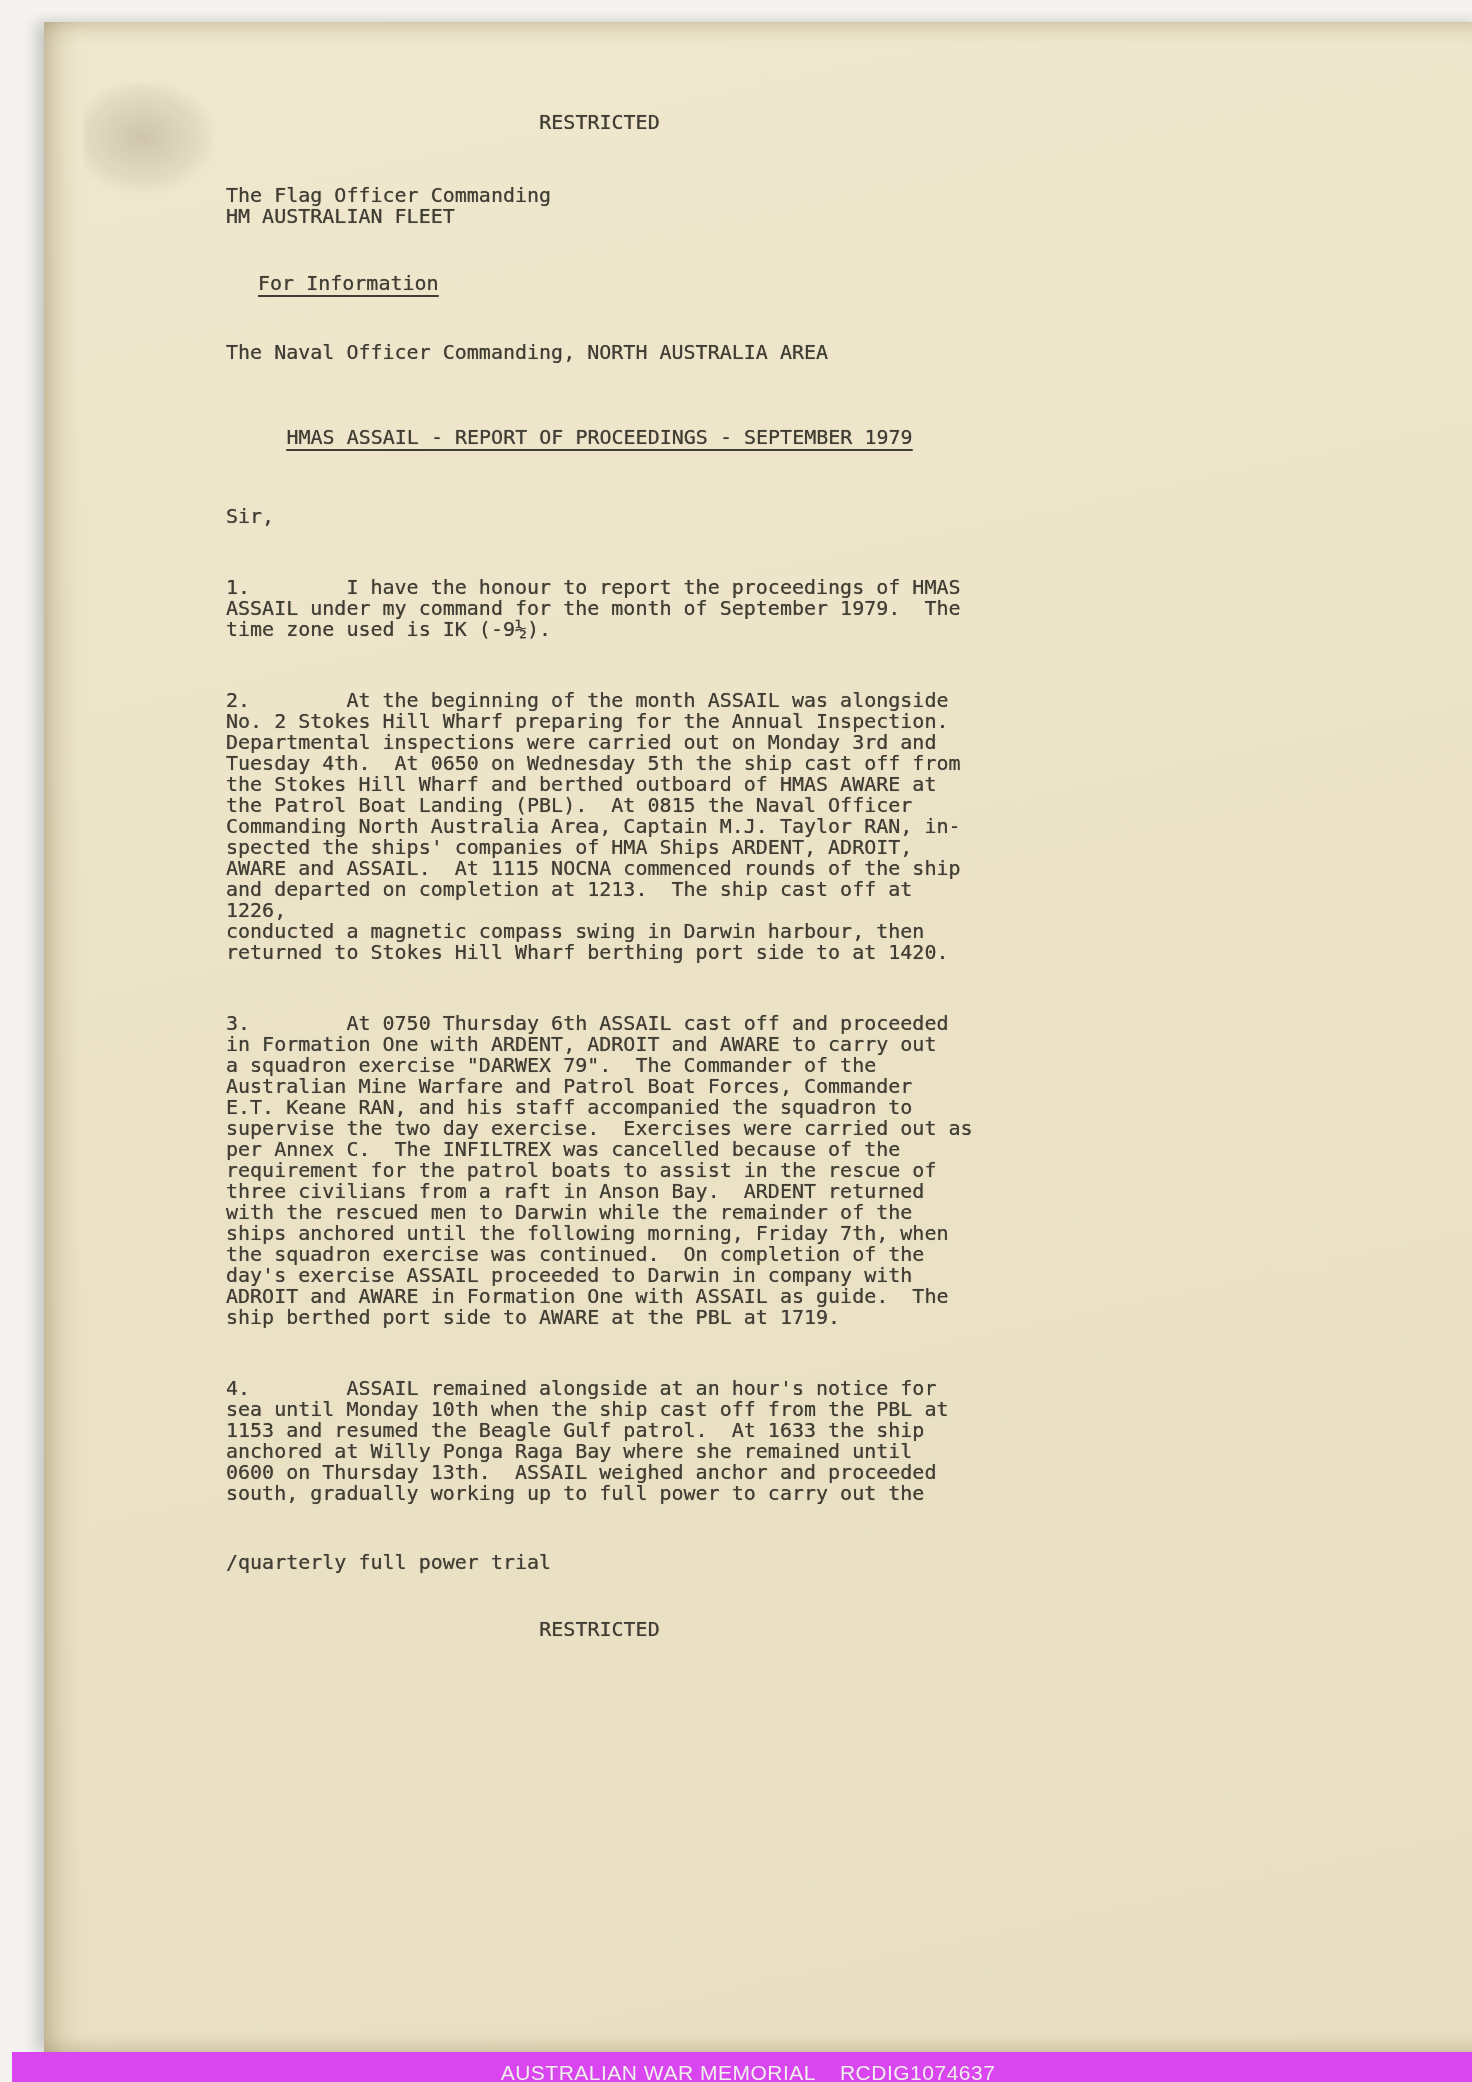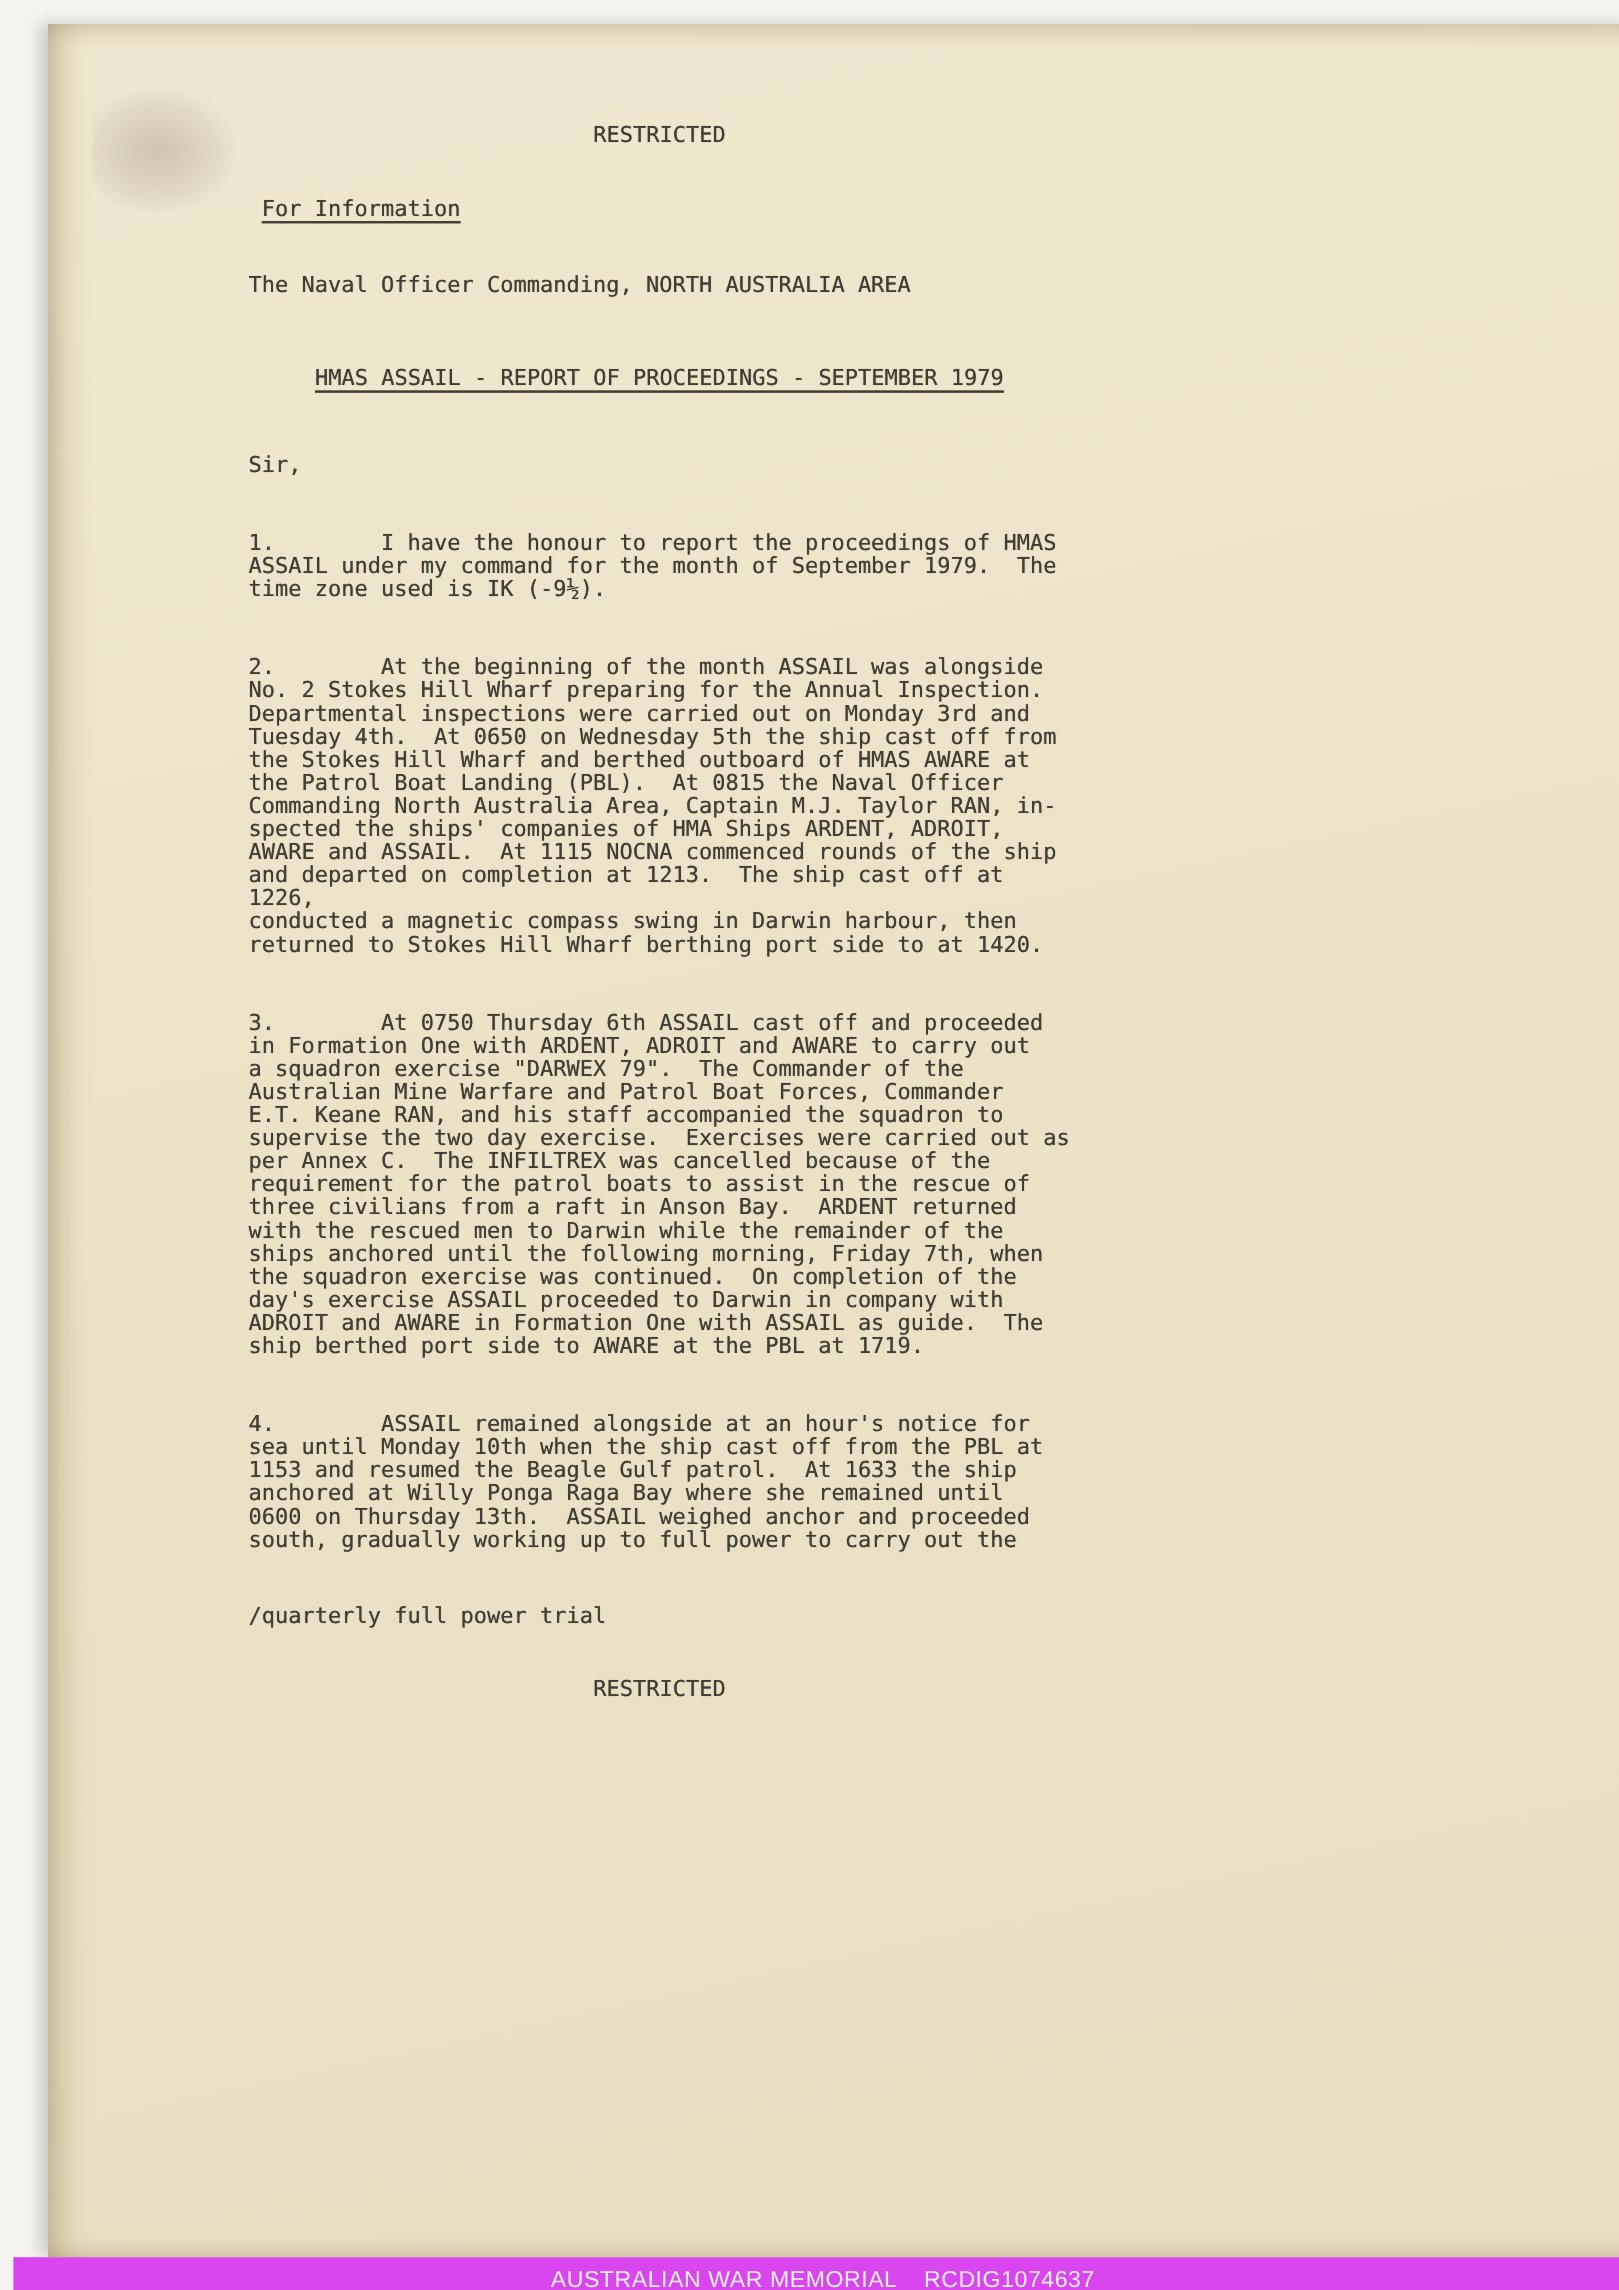--- a/index.html
+++ b/index.html
@@ -42,21 +42,21 @@
   .center { text-align: center; }
   .underline {
     text-decoration: underline;
     text-underline-offset: 5px;
     text-decoration-thickness: 2px;
   }
   .file-ref { margin-top: 20px; }
   .right-block { margin-top: 16px; margin-left: 565px; }
   .right-block .date { margin-top: 22px; }
   .addressee { margin-top: 28px; white-space: pre-wrap; }
-  .for-info { margin-top: 22px; }
+  .for-info { margin-top: 22px; margin-left: 20px; }
   .info-addressee { margin-top: 24px; }
   .title-row { margin-top: 40px; text-align: center; }
   .salutation { margin-top: 34px; }
   .para { margin-top: 26px; }
   .continuation { margin-top: 24px; text-align: left; padding-right: 16px; }
   .classification-bottom { margin-top: 22px; }
   .footer {
     position: absolute;
     left: 0; right: 0; bottom: 0;
     height: 42px;
@@ -76,20 +76,22 @@
 
 <div class="paper">
   <div class="stain tl"></div>
 
   <div class="content">
 
     <div class="center">RESTRICTED</div>
 
 
 
+    <div class="addressee">The Flag Officer Commanding
+HM AUSTRALIAN FLEET</div>
 
     <div class="for-info">
       <span class="underline">For Information</span>
     </div>
 
     <div class="info-addressee">The Naval Officer Commanding, NORTH AUSTRALIA AREA</div>
 
     <div class="title-row">
       <span class="underline">HMAS ASSAIL - REPORT OF PROCEEDINGS - SEPTEMBER 1979</span>
     </div>

